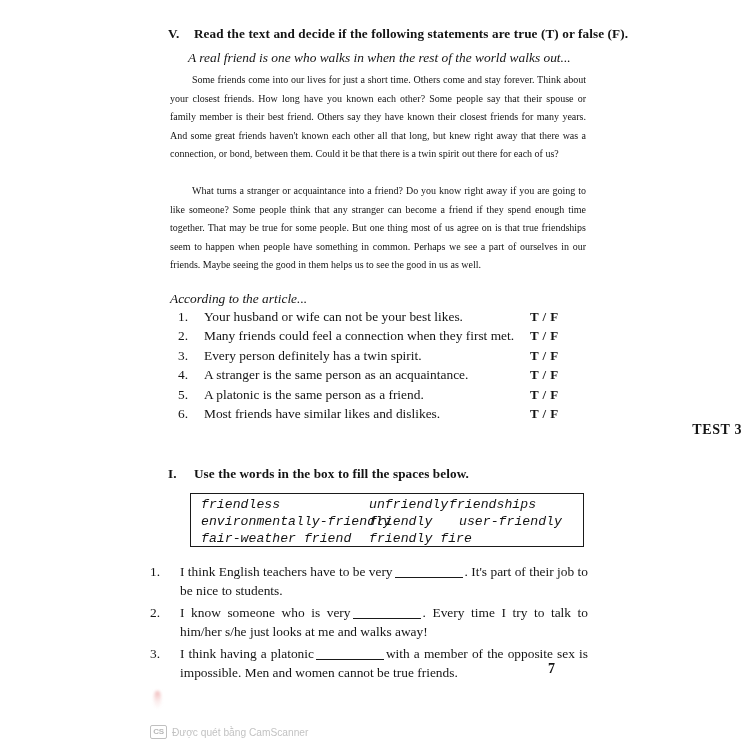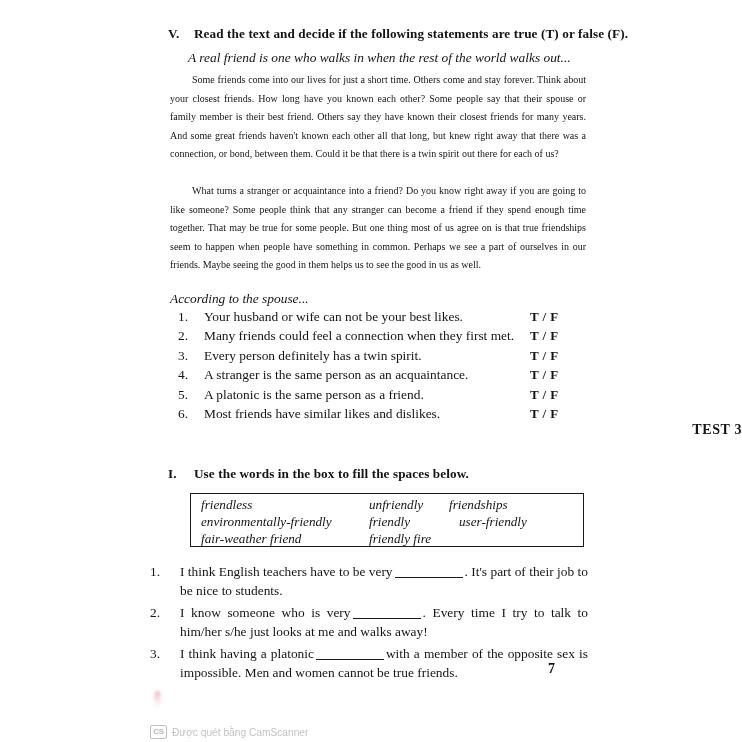--- a/index.html
+++ b/index.html
@@ -116,20 +116,21 @@
     top: 493px;
     width: 394px;
     height: 54px;
     border: 1.4px solid #1a1a1a;
     box-sizing: border-box;
   }
   .word-box .wb-inner {
     position: relative;
     width: 100%;
     height: 100%;
+    font-family: Liberation Mono, monospace;
   }
   .word-box .w {
     position: absolute;
     font-style: italic;
     font-size: 13.2px;
     white-space: nowrap;
   }
   .wb-r1 { top: 3px; }
   .wb-r2 { top: 20px; }
   .wb-r3 { top: 37px; }
@@ -228,21 +229,21 @@
   <div class="sec-heading" id="sec-v-heading">
     <span class="numeral">V.</span>
     <span class="htext">Read the text and decide if the following statements are true (T) or false (F).</span>
   </div>
 
   <div class="passage-intro">A real friend is one who walks in when the rest of the world walks out...</div>
 
   <div class="passage" id="para-1">Some friends come into our lives for just a short time. Others come and stay forever. Think about your closest friends. How long have you known each other? Some people say that their spouse or family member is their best friend. Others say they have known their closest friends for many years. And some great friends haven't known each other all that long, but knew right away that there was a connection, or bond, between them. Could it be that there is a twin spirit out there for each of us?</div>
   <div class="passage" id="para-2">What turns a stranger or acquaintance into a friend? Do you know right away if you are going to like someone? Some people think that any stranger can become a friend if they spend enough time together. That may be true for some people. But one thing most of us agree on is that true friendships seem to happen when people have something in common. Perhaps we see a part of ourselves in our friends. Maybe seeing the good in them helps us to see the good in us as well.</div>
 
-  <div class="according-line">According to the spouse...</div>
+  <div class="according-line">According to the article...</div>
 
   <div class="tf-list">
     <div class="tf-row">
       <span class="idx">1.</span>
       <span class="stmt">Your husband or wife can not be your best likes.</span>
       <span class="tf">T / F</span>
     </div>
     <div class="tf-row">
       <span class="idx">2.</span>
       <span class="stmt">Many friends could feel a connection when they first met.</span>

